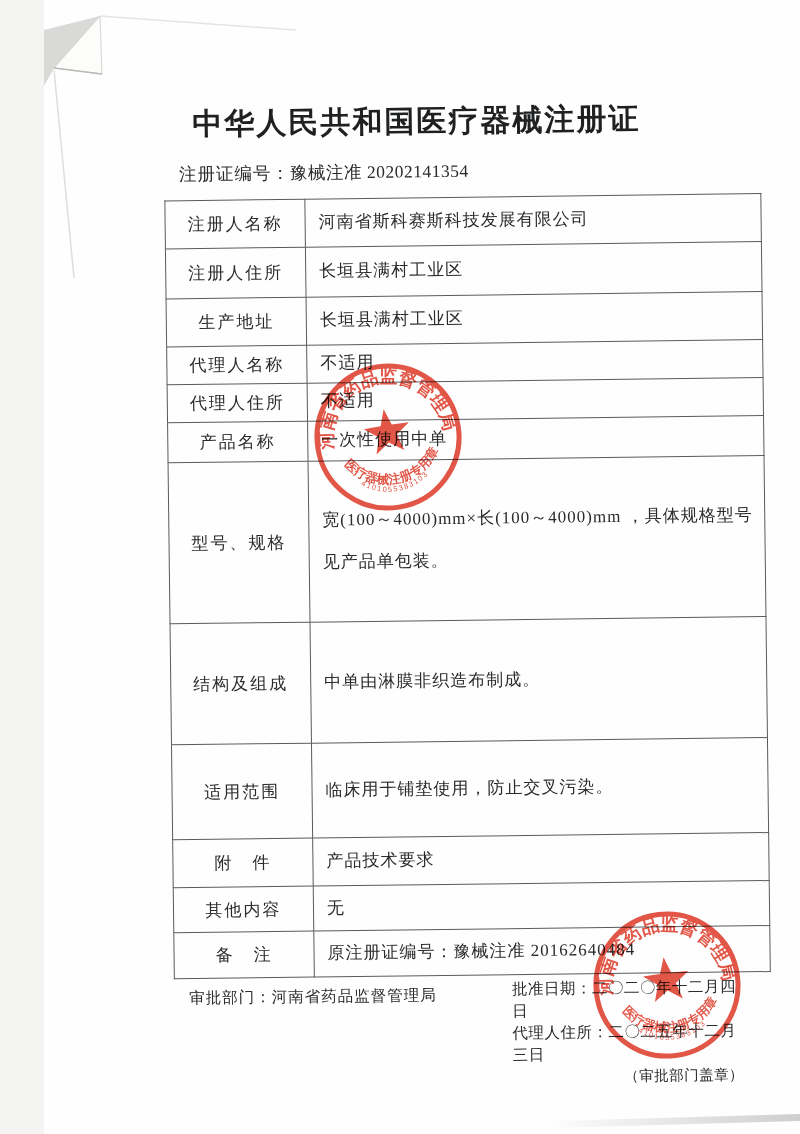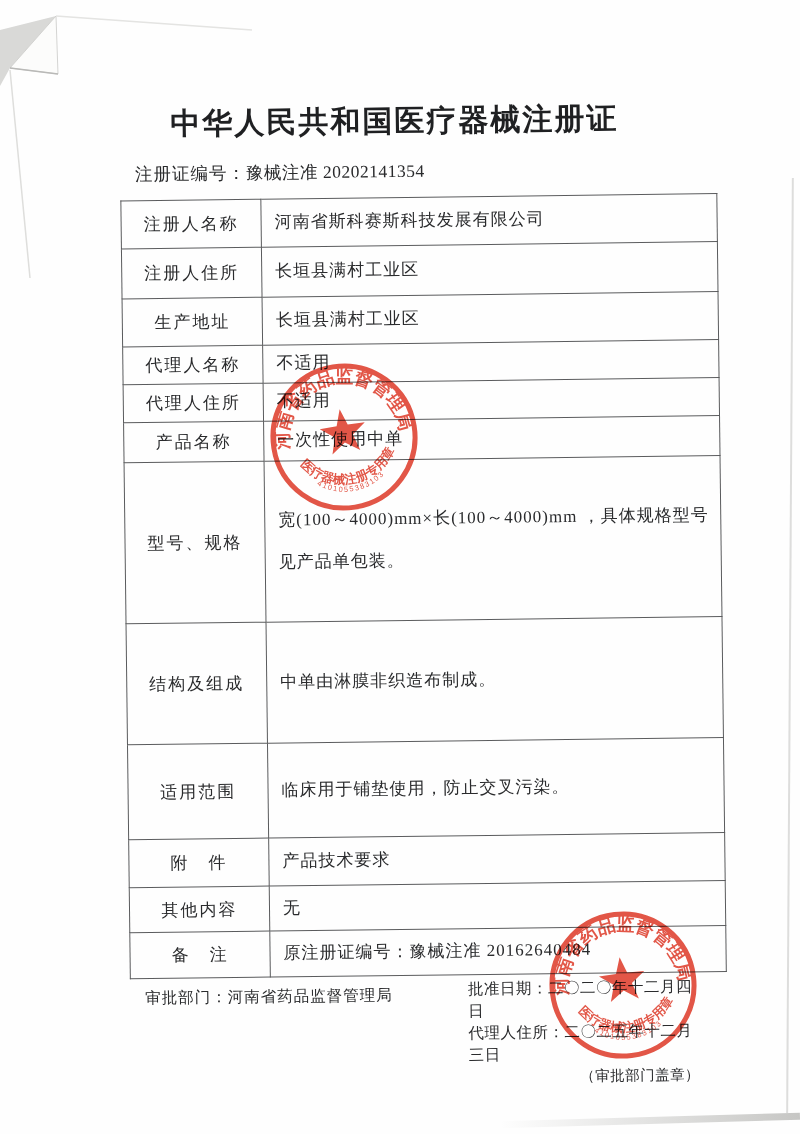--- a/index.html
+++ b/index.html
@@ -2,21 +2,21 @@
 <html><head>
 <meta charset="utf-8">
 <style>
   html,body{margin:0;padding:0;}
   body{
     width:800px;height:1134px;position:relative;overflow:hidden;
     background:#f4f4f2;
     font-family:"Liberation Serif","DejaVu Serif",serif;
     color:#2a2b2d;
   }
-  .page{position:absolute;inset:0;background:#fefefe;}
+  .page{position:absolute;inset:0;background:#fefefe;margin-left:44px;}
   .sheet{
     position:absolute;inset:0;
     transform:rotate(-0.7deg);
     transform-origin:400px 580px;
   }
   .doc-title{
     margin:0;
     padding-top:100px;
     text-align:center;
     font-size:30px;

